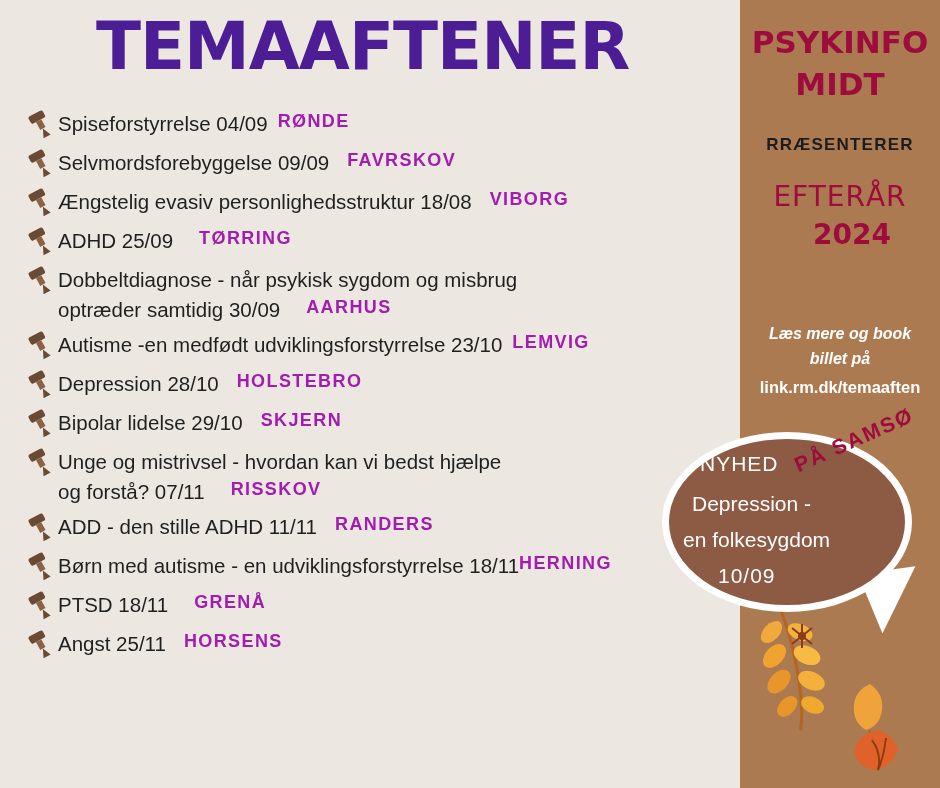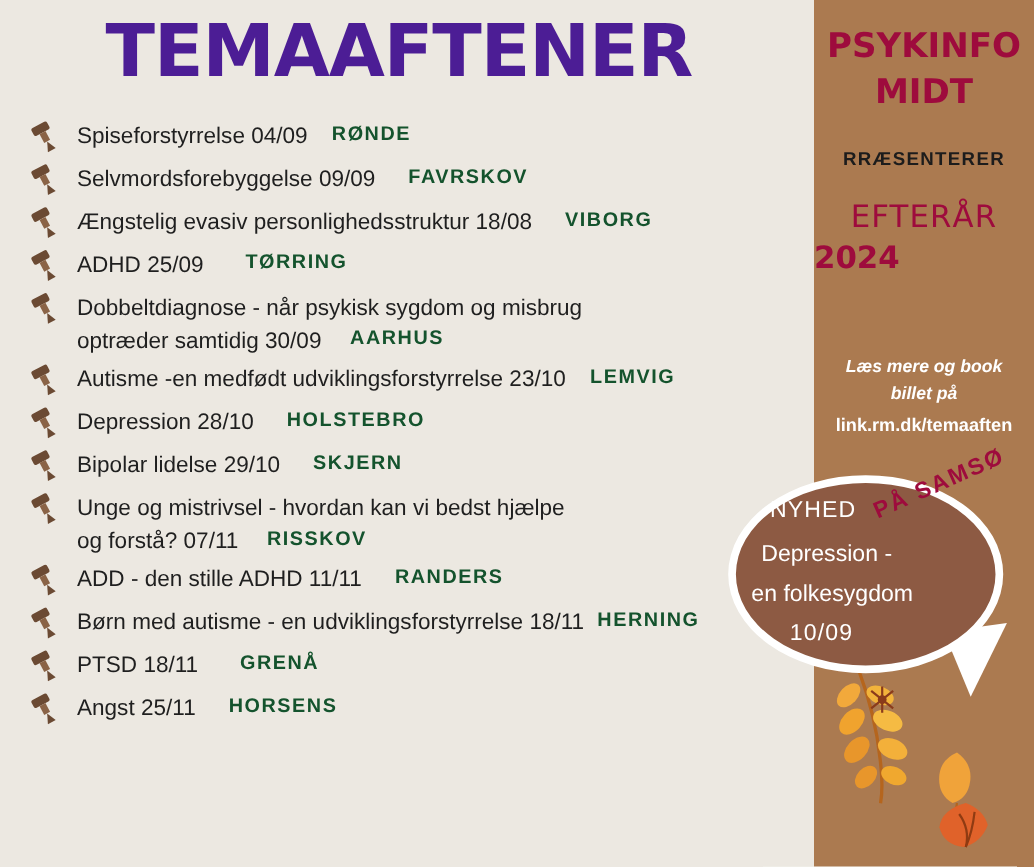--- a/index.html
+++ b/index.html
@@ -40,41 +40,40 @@
     left: 24px; top: 108px;
     width: 716px;
   }
 
   .event-row {
     position: relative;
     display: flex;
     align-items: flex-start;
     margin-bottom: 5px;
     min-height: 34px;
-    gap: 12px;
   }
   .pin-icon {
     flex: 0 0 34px;
     width: 34px; height: 30px;
     position: relative;
     margin-top: 2px;
   }
   .pin-icon svg { display: block; }
 
   .event-text {
     font-size: 20.5px;
     color: #1f1f1f;
     line-height: 1.42;
     font-family: "Liberation Sans", sans-serif;
     white-space: pre-line;
     padding-top: 1px;
   }
   .event-city {
     font-size: 18px;
-    color: #14532d;
+    color: #a21caf;
     letter-spacing: 1.4px;
     font-weight: bold;
     font-family: "Liberation Sans", sans-serif;
     white-space: nowrap;
     padding-top: 3px;
   }
   .city-gap-sm { margin-left: 10px; }
   .city-gap-md { margin-left: 18px; }
   .city-gap-lg { margin-left: 26px; }
   .city-gap-none { margin-left: 0px; }
@@ -116,24 +115,25 @@
   #season {
     position: absolute; top: 180px; left: 0; width: 200px;
     text-align: center;
     color: #9e0b3d;
     font-size: 28px; font-weight: normal;
     font-family: "DejaVu Sans", sans-serif;
     letter-spacing: 1px;
   }
   #year {
     position: absolute; top: 218px; left: 0; width: 200px;
-    text-align: left;
+    text-align: center;
     color: #9e0b3d;
     font-size: 28px; font-weight: bold;
     font-family: "DejaVu Sans", sans-serif;
+    padding-left: 24px;
   }
   #booking-1, #booking-2 {
     position: absolute; left: 0; width: 200px;
     text-align: center;
     color: #ffffff;
     font-size: 16px;
     font-weight: bold;
     font-family: "Liberation Sans", sans-serif;
     font-style: italic;
   }

